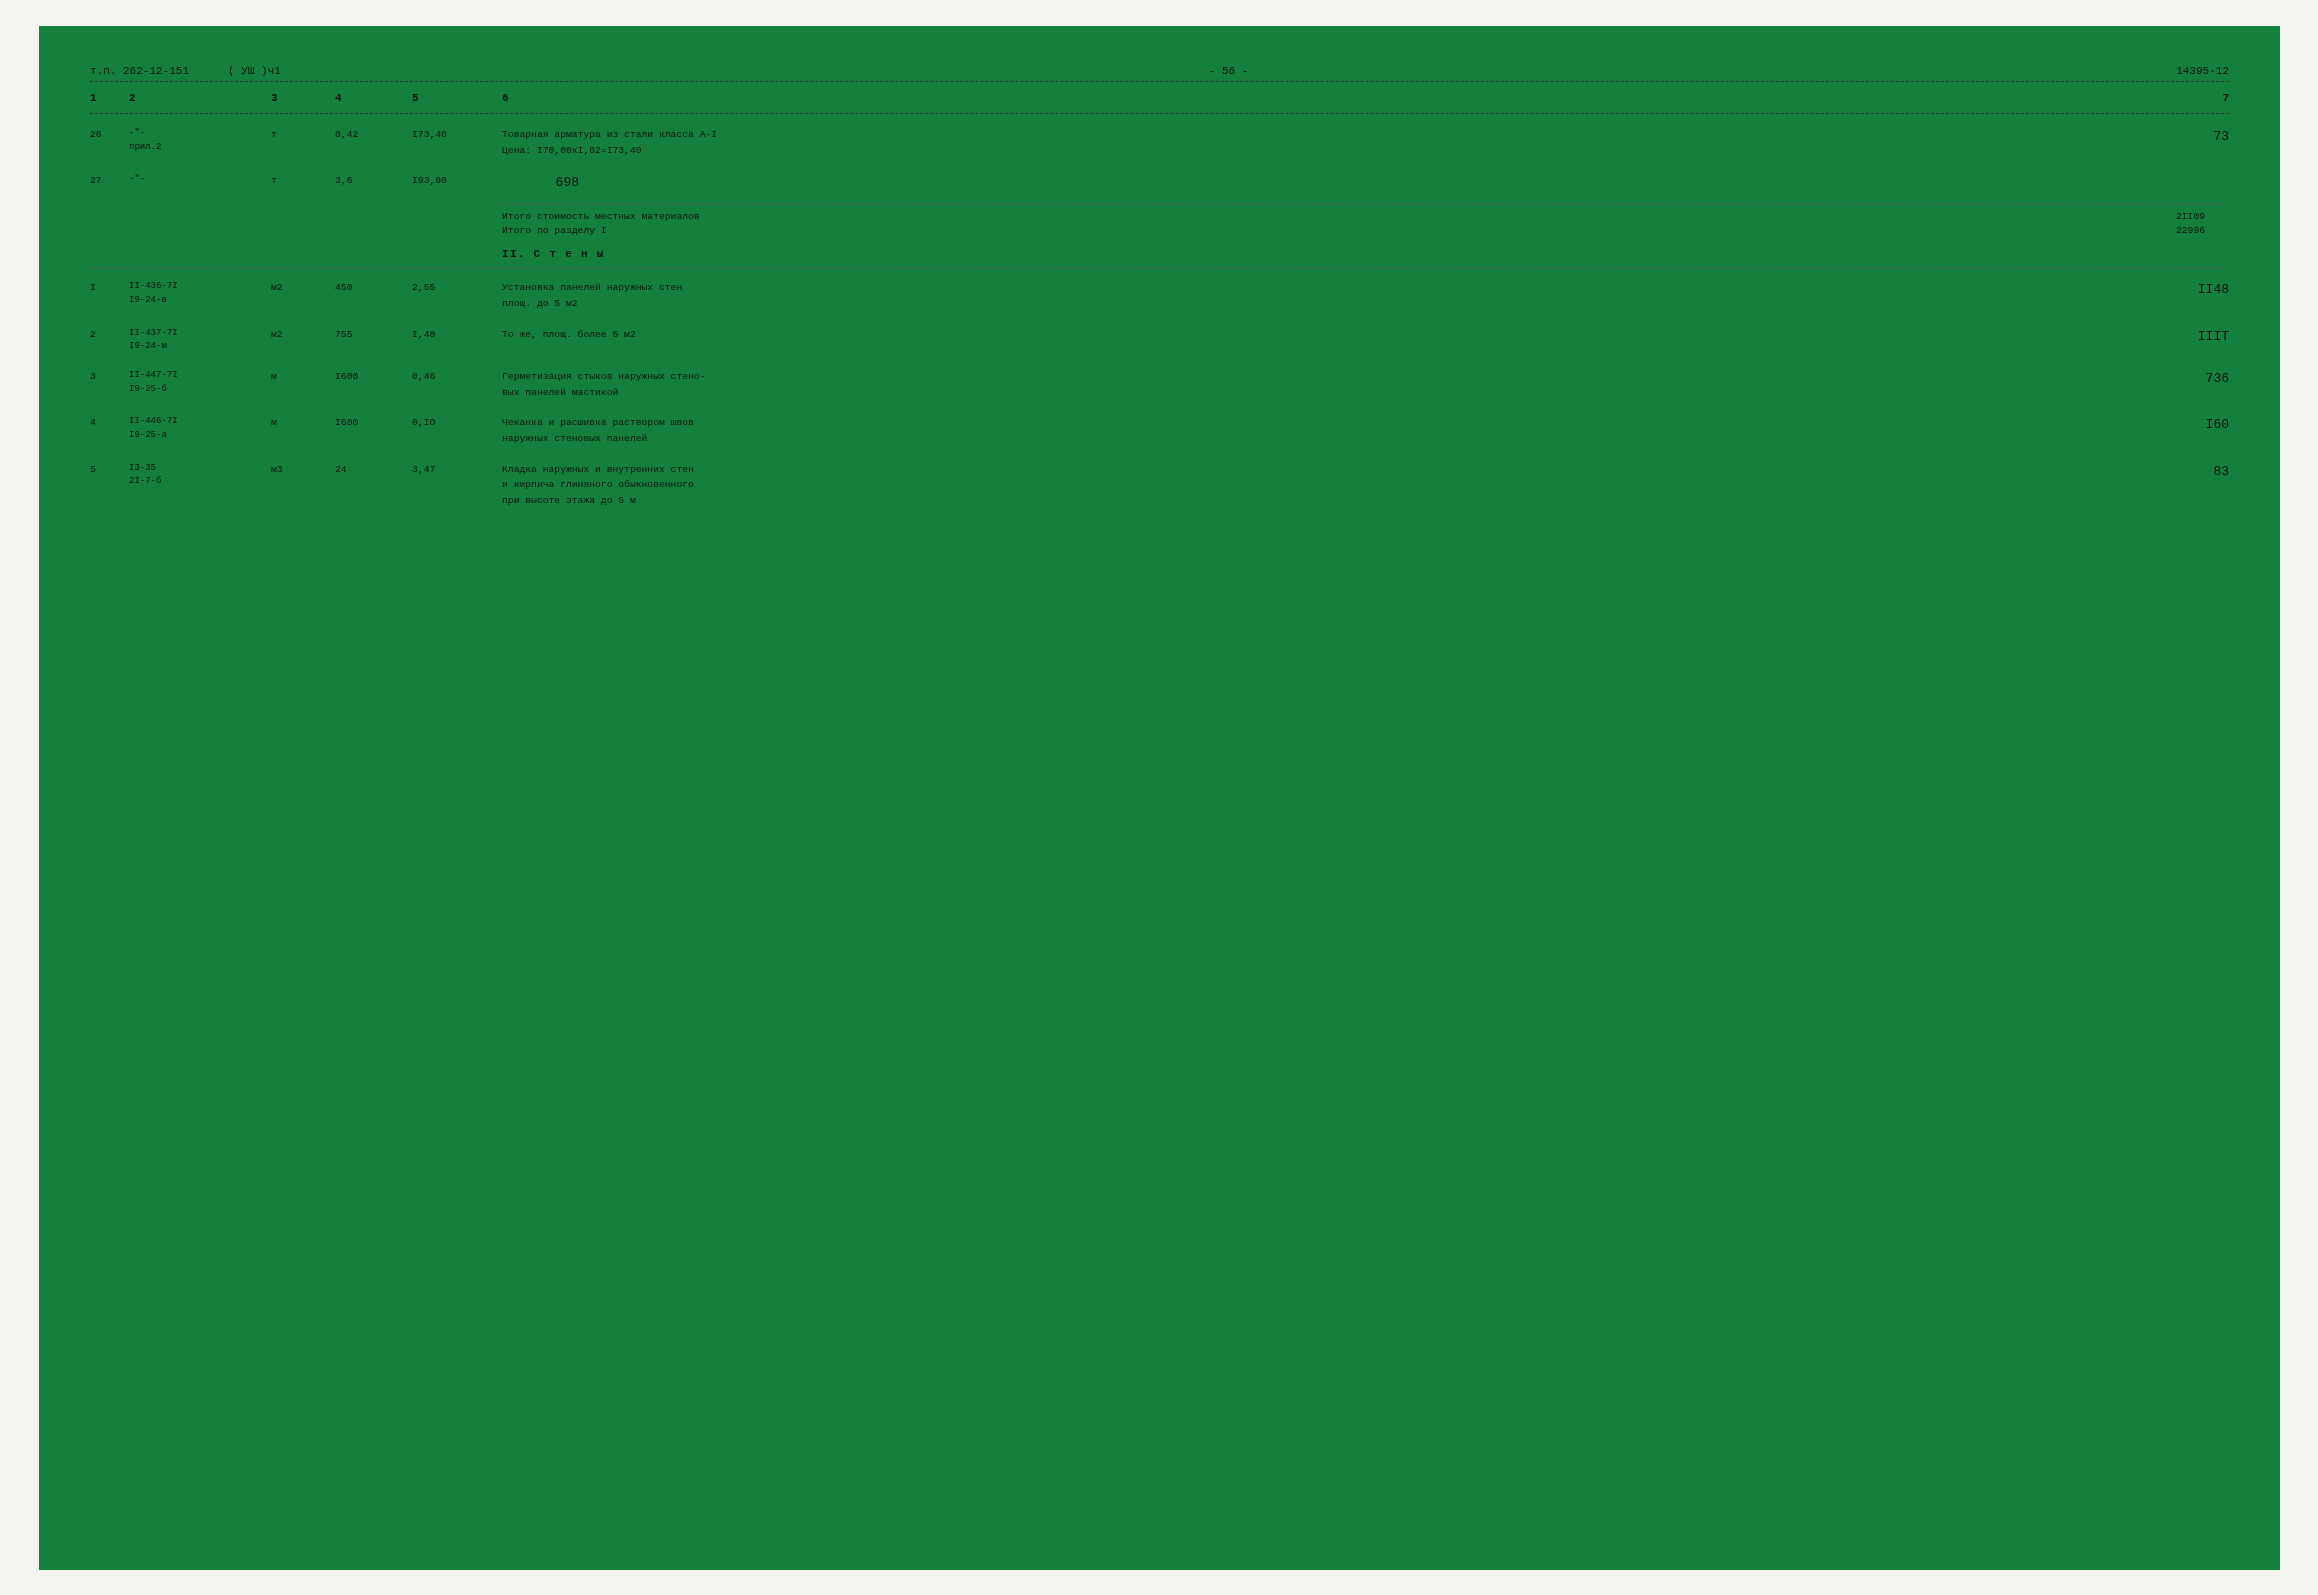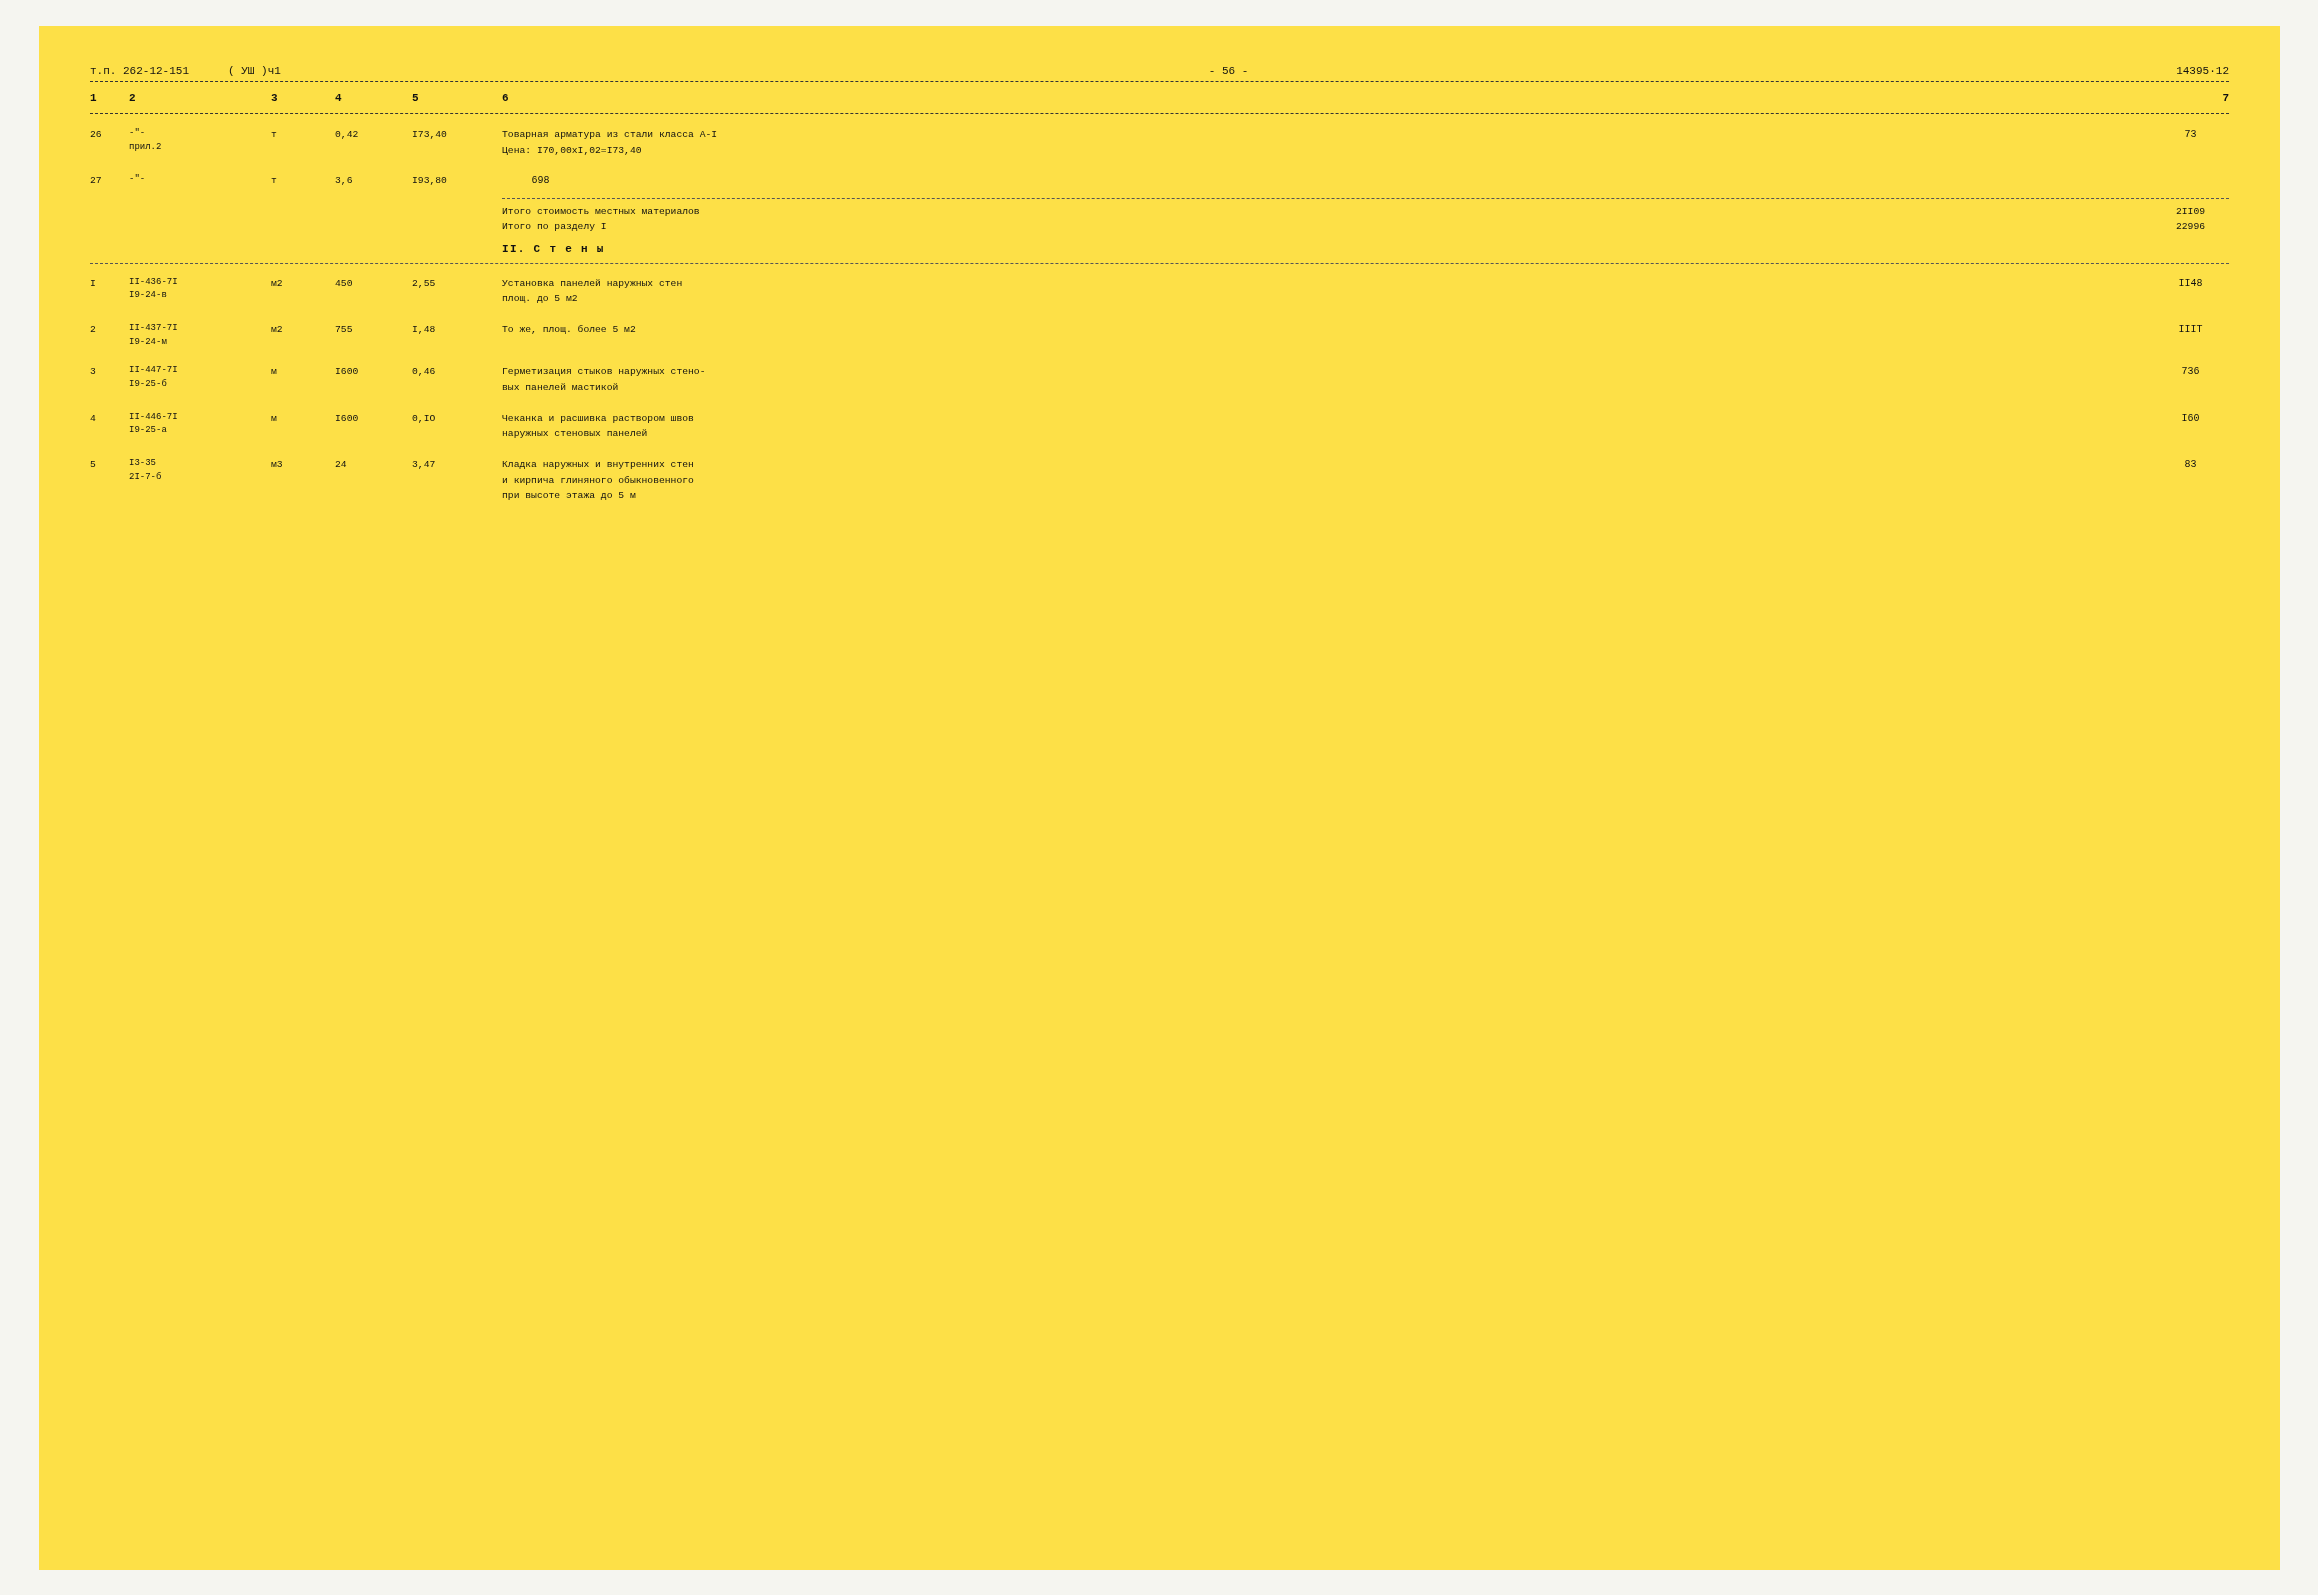--- a/index.html
+++ b/index.html
@@ -12,21 +12,21 @@
       background: #f5f5f0;
       font-family: 'Courier New', Courier, monospace;
       font-size: 9.7px;
       color: #111;
       padding: 26px 39px;
       width: 2319px;
       min-height: 1596px;
     }
 
     .page {
-      background: #fde047;
+      background: #15803d;
       width: 100%;
       min-height: 1544px;
       padding: 39px 51px;
       position: relative;
     }
 
     .header-line {
       display: flex;
       justify-content: space-between;
       align-items: flex-start;
@@ -124,22 +124,22 @@
     }
 
     .data-row .col-6 {
       flex: 1;
       font-size: 9.7px;
       line-height: 1.6;
     }
 
     .data-row .col-7 {
       width: 77px;
-      text-align: center;
-      font-size: 10px;
+      text-align: right;
+      font-size: 13px;
     }
 
     .summary-block {
       margin-left: 412px;
       margin-top: 5.1px;
       margin-bottom: 2px;
     }
 
     .summary-row {
       display: flex;

